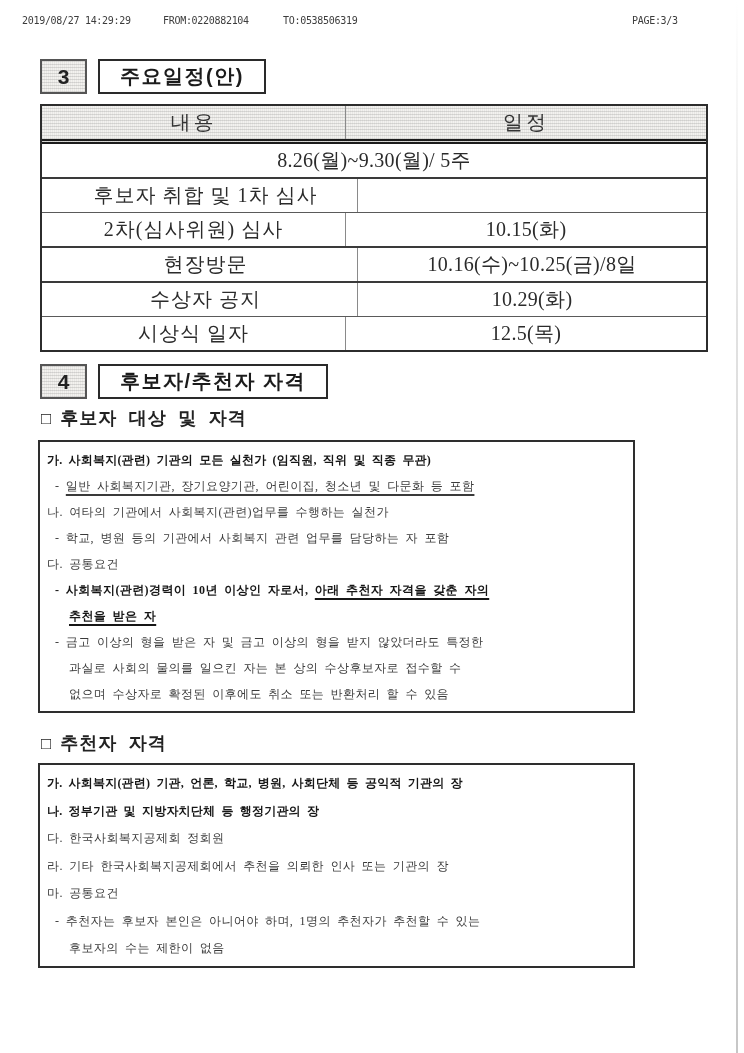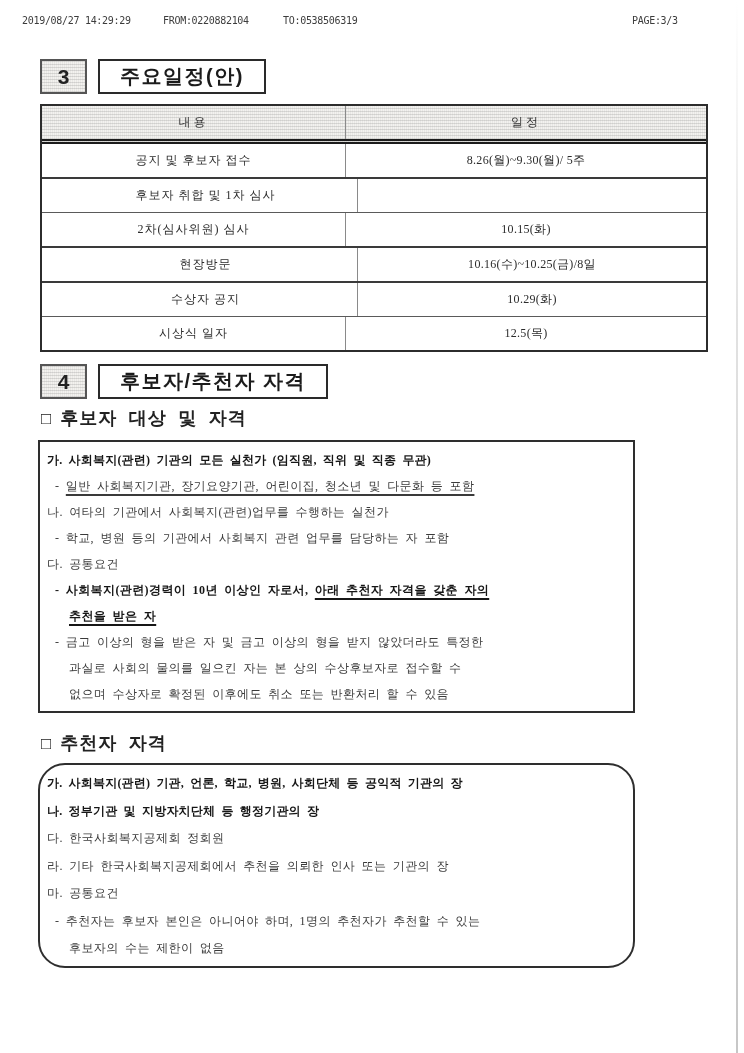--- a/index.html
+++ b/index.html
@@ -42,41 +42,41 @@
 
   
   .schedule-table {
     position:absolute; left:40px; top:104px; width:668px;
     border:2px solid #2c2c2c; box-sizing:border-box; background:#fff;
   }
   .t-row { display:flex; height:33px; border-top:1px solid #5a5a5a; }
   .t-row.header { height:33px; border-top:none; border-bottom:5px double #1c1c1c; }
   .t-row.thick { border-top:2px solid #3a3a3a;padding-left:12px; }
   .t-cell { display:flex; align-items:center; justify-content:center;
-    font-size:12px; color:#2b2b2b; letter-spacing:1px; white-space:nowrap; }
+    font-size:20px; color:#2b2b2b; letter-spacing:1px; white-space:nowrap; }
   .t-cell.left { width:303px; border-right:1px solid #8a8a8a; }
   .t-cell.right { flex:1; }
   .t-row.header .t-cell { letter-spacing:3px; color:#333; }
   .t-date { letter-spacing:0.3px; }
 
   
   .sub-heading {
     position:absolute; left:41px; font-size:18px; color:#222;
     font-weight:600; letter-spacing:1px; word-spacing:6px; white-space:nowrap;
   }
   .sh1 { top:406px; } .sh2 { top:731px; }
   .sub-heading .chk { font-weight:400; margin-right:8px; font-size:17px; }
 
   
   .rule-box {
     position:absolute; left:38px; width:597px; box-sizing:border-box;
     border:2px solid #2e2e2e; background:#fff; overflow:hidden; padding:5px 6px 3px 7px;
   }
   .box1 { top:440px; height:273px; }
-  .box2 { top:763px; height:205px;border-radius:27px; }
+  .box2 { top:763px; height:205px; }
   .bl { font-size:12px; letter-spacing:0.4px; word-spacing:3px; white-space:nowrap; color:#3a3a3a; }
   .box1 .bl { line-height:26px; }
   .box2 .bl { line-height:27.5px; }
   .bl.bold { font-weight:700; color:#161616; letter-spacing:0.2px; }
   .bl .b { font-weight:700; color:#161616; }
   .ind1 { padding-left:8px; }
   .ind2 { padding-left:22px; }
   .ul { text-decoration:underline; text-underline-offset:4px; text-decoration-thickness:1.5px; }
 
   
@@ -101,21 +101,20 @@
     <div class="num-box halftone">3</div>
     <div class="title-box">주요일정(안)</div>
   </div>
 
   <div class="schedule-table">
     <div class="t-row header halftone">
       <div class="t-cell left">내용</div>
       <div class="t-cell right">일정</div>
     </div>
     <div class="t-row" style="border-top:none;">
-      <div class="t-cell left">공지 및 후보자 접수</div>
       <div class="t-cell right t-date">8.26(월)~9.30(월)/ 5주</div>
     </div>
     <div class="t-row thick">
       <div class="t-cell left">후보자 취합 및 1차 심사</div>
     </div>
     <div class="t-row">
       <div class="t-cell left">2차(심사위원) 심사</div>
       <div class="t-cell right t-date">10.15(화)</div>
     </div>
     <div class="t-row thick">

